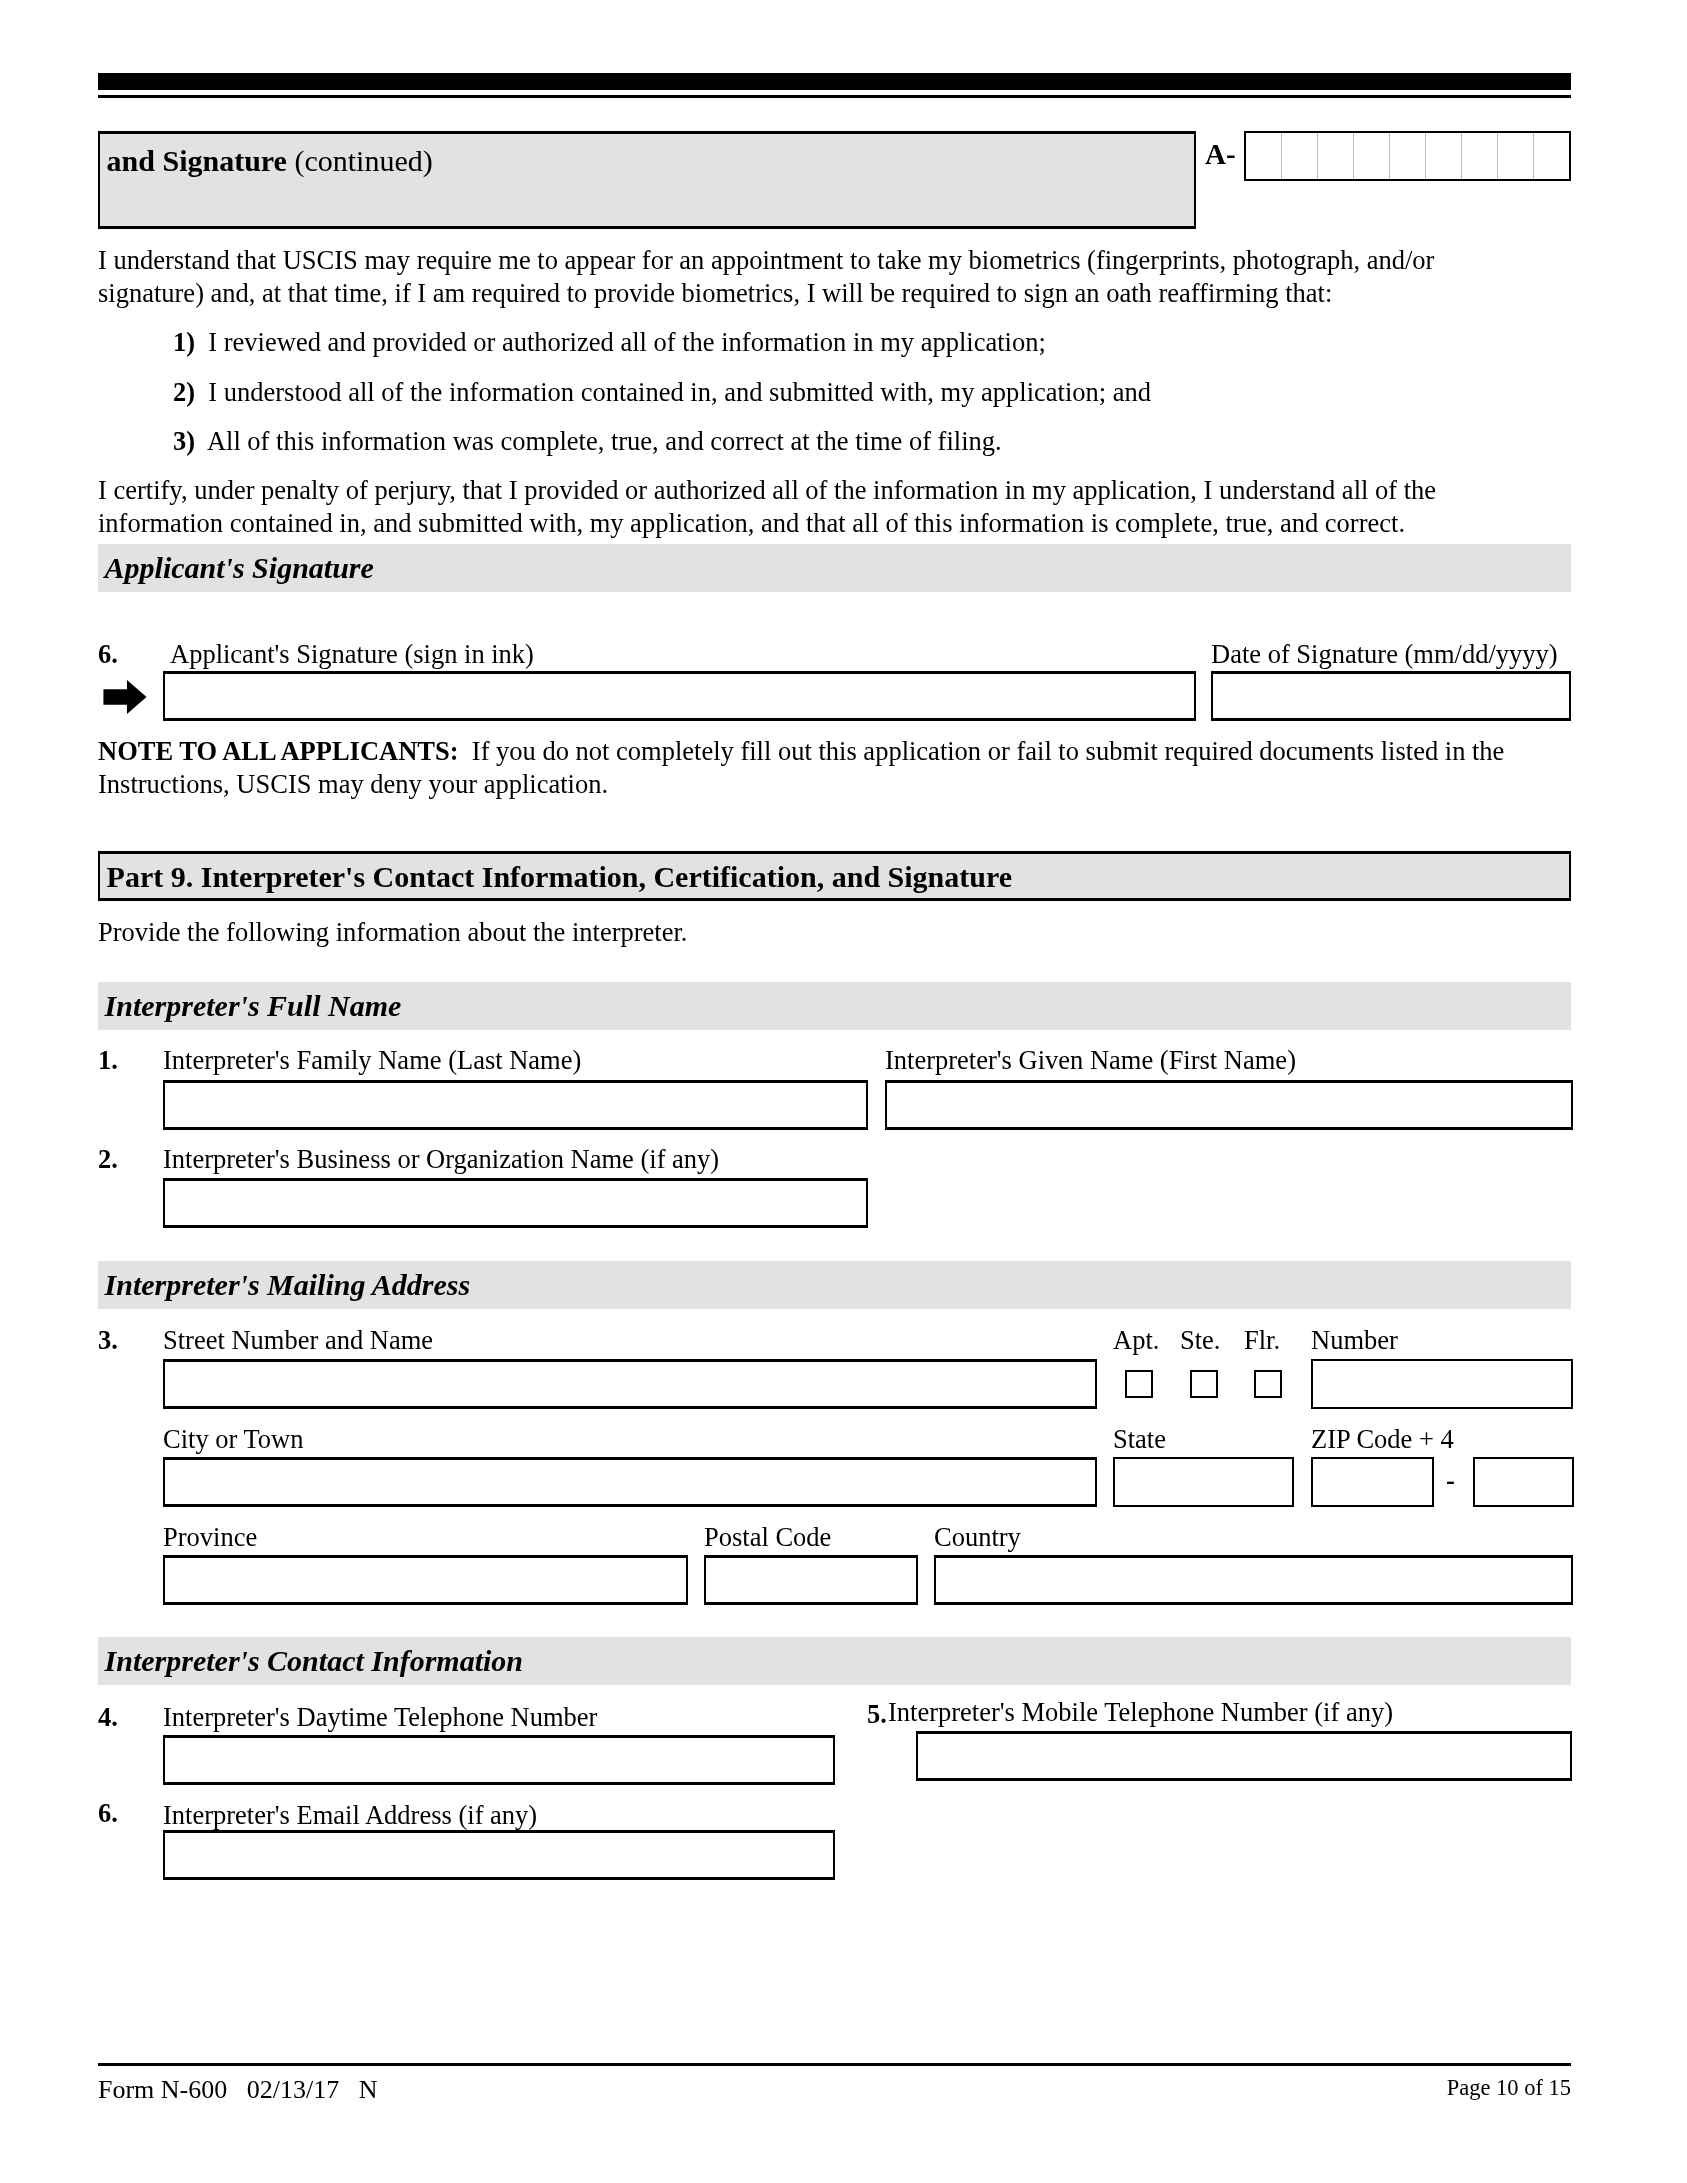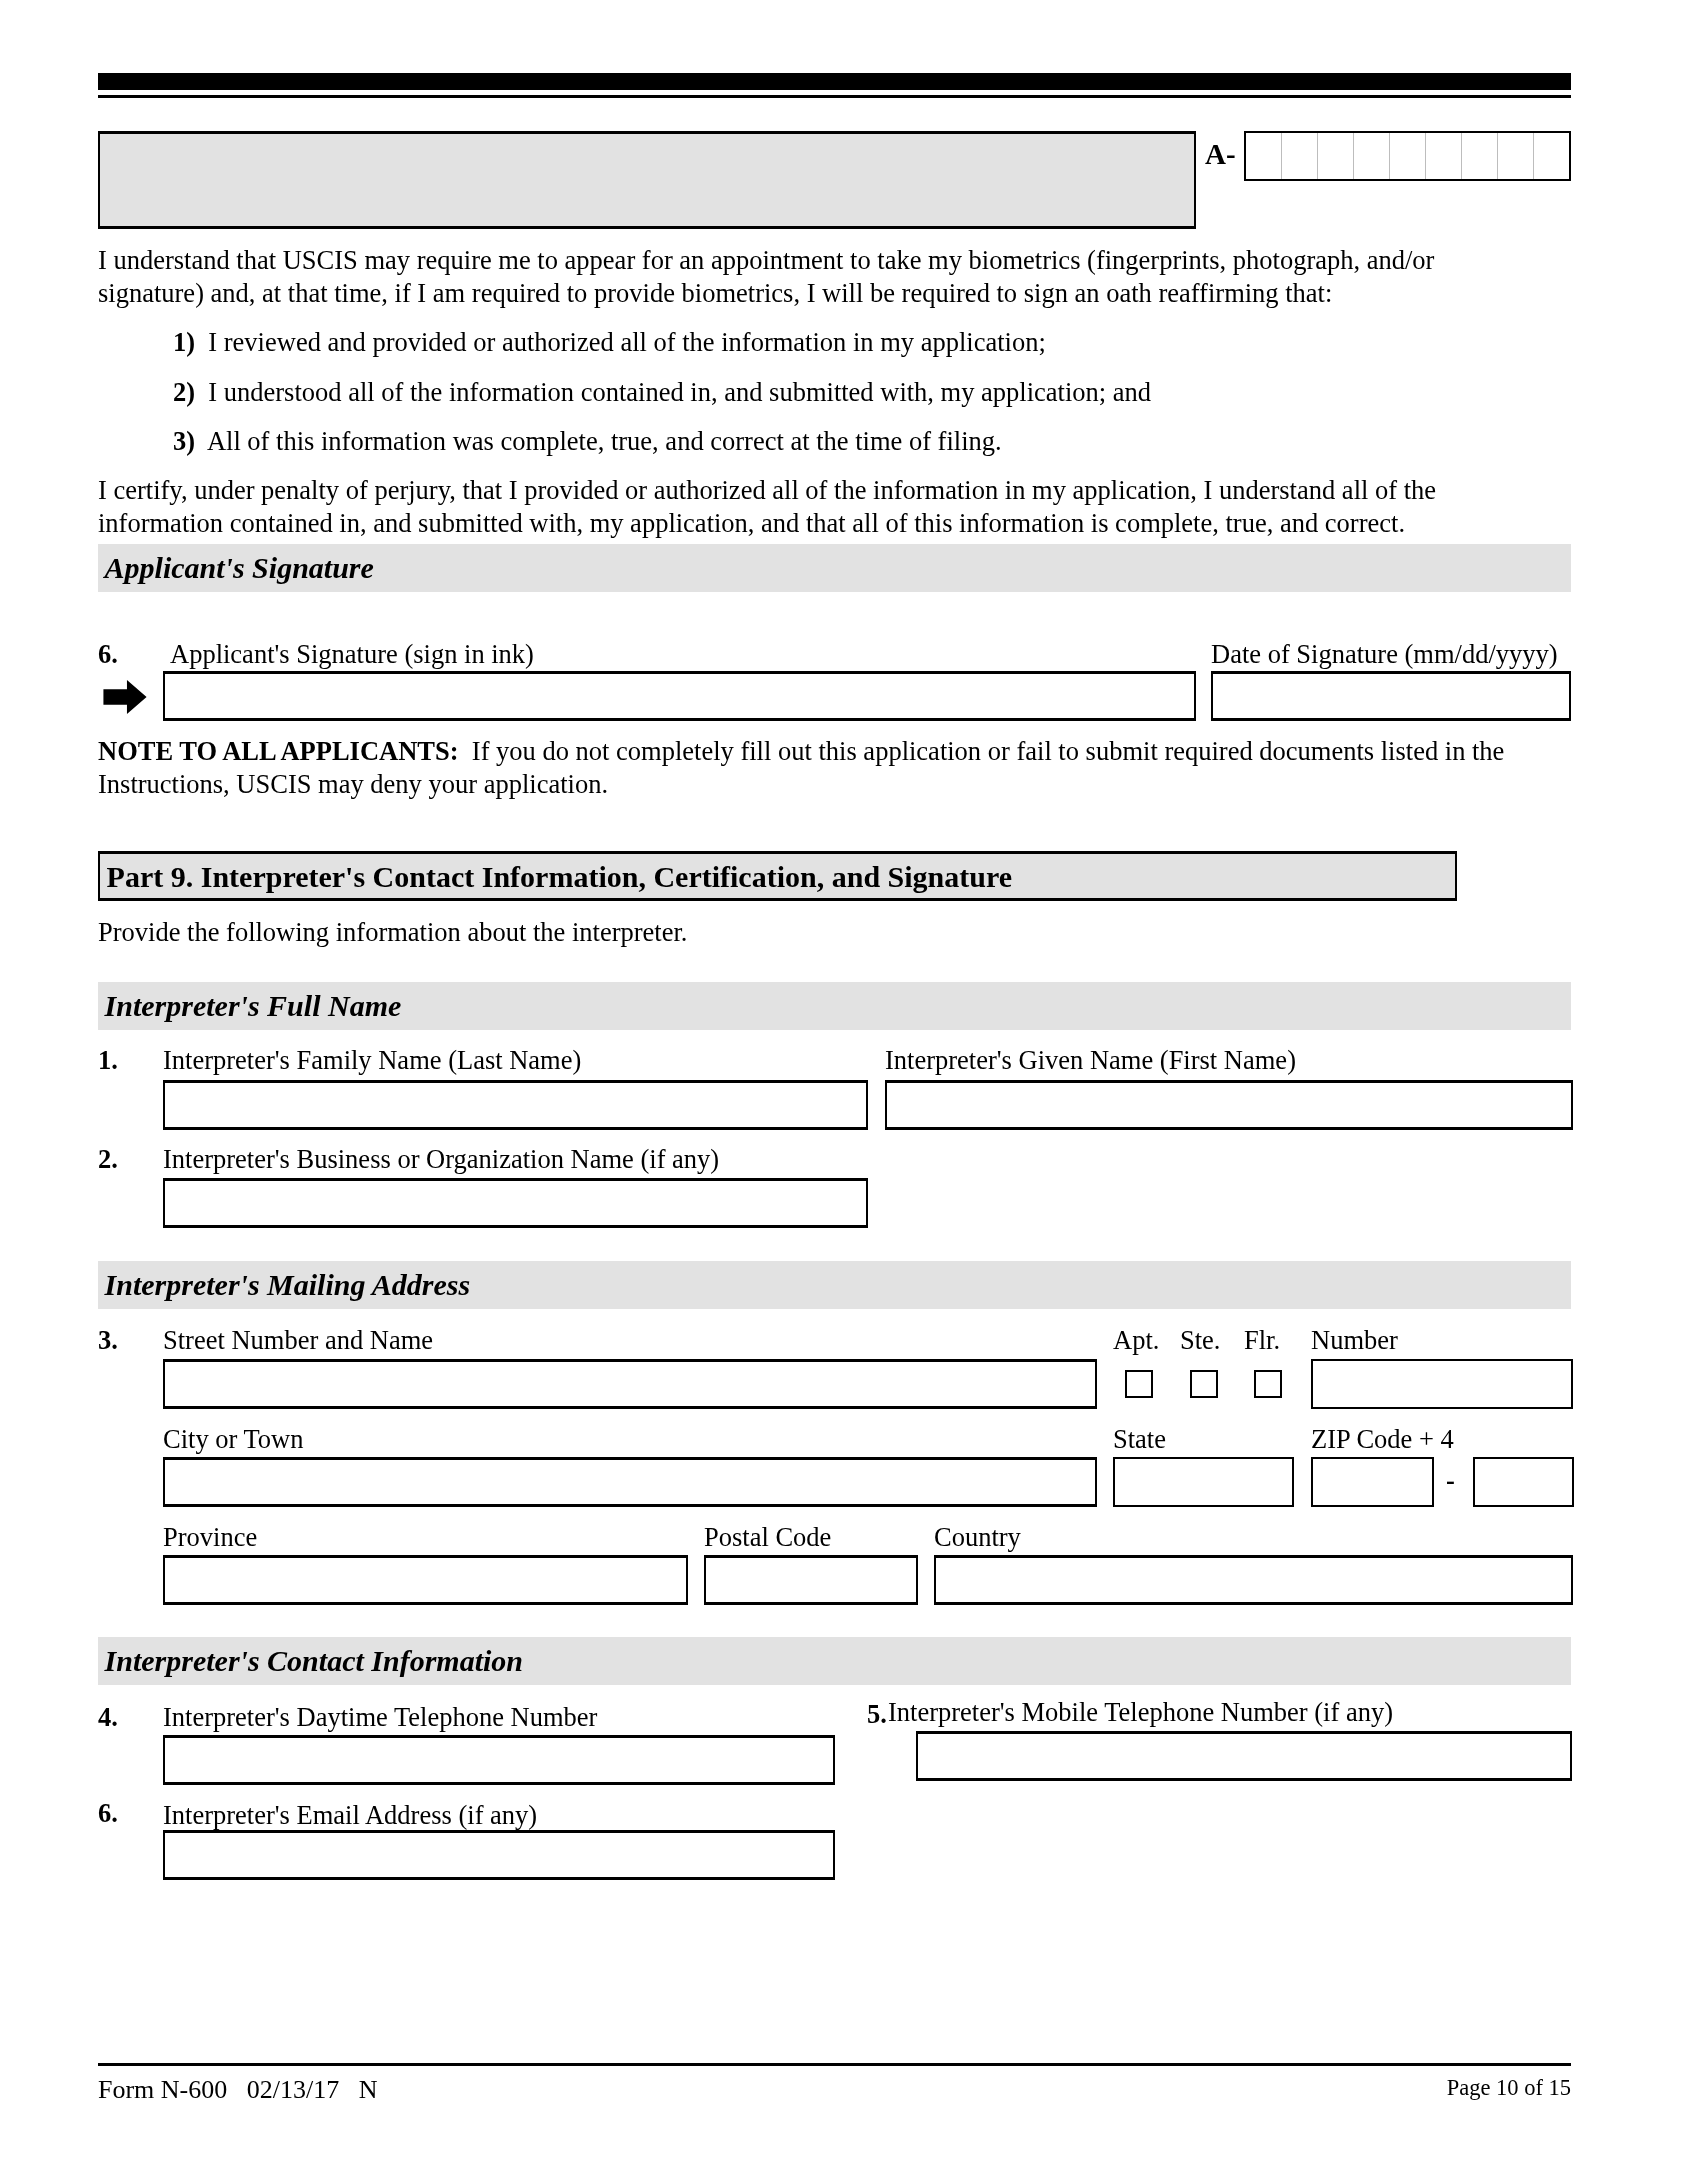--- a/index.html
+++ b/index.html
@@ -20,20 +20,21 @@
   .cells div { flex: 1; border-right: 1.3px solid #bdbdbd; }
   .cells div:last-child { border-right: none; }
 </style>
 </head>
 <body>
 
 <div class="abs" style="left:98px; top:73px; width:1473px; height:16.5px; background:#000;"></div>
 <div class="abs" style="left:98px; top:95px; width:1473px; height:3.3px; background:#000;"></div>
 
 <div class="partbox" style="left:98px; top:131px; width:1098px; height:98px; padding:6.6px 6.6px;">
+  <div class="title"><span>and Signature</span><span class="cont"> (continued)</span></div>
 </div>
 
 <div class="abs" style="left:1205px; top:138px; font-size:29px; font-weight:bold;">A-</div>
 <div class="box-thin" style="left:1244px; top:131px; width:327px; height:50px;">
   <div class="cells">
     <div></div>
       <div></div>
       <div></div>
       <div></div>
       <div></div>
@@ -75,21 +76,21 @@
   <polygon points="0,14 36,14 36,0 66,26 36,52 36,38 0,38" fill="#000"></polygon>
 </svg>
 <div class="box" style="left:163px; top:671px; width:1033px; height:50px;"></div>
 <div class="box" style="left:1211px; top:671px; width:360px; height:50px;"></div>
 
 <div class="abs txt" style="left:98px; top:736px;">
   <span style="font-weight:bold;">NOTE TO ALL APPLICANTS:</span><span style="white-space:pre;">  If you do not completely fill out this application or fail to submit required documents listed in the</span>
 </div>
 <div class="abs txt" style="left:98px; top:769px;">Instructions, USCIS may deny your application.</div>
 
-<div class="partbox" style="left:98px; top:851px; width:1359px; height:50px; padding:3.3px 6.6px;">
+<div class="partbox" style="left:98px; top:851px; width:1473px; height:50px; padding:3.3px 6.6px;">
   <div class="title">Part 9.  Interpreter's Contact Information, Certification, and Signature</div>
 </div>
 <div class="abs txt" style="left:98px; top:917px;">Provide the following information about the interpreter.</div>
 
 <div class="band" style="top:982px;">
   <span>Interpreter's Full Name</span>
 </div>
 
 <div class="abs txt num" style="left:98px; top:1045px;">1.</div>
 <div class="abs txt" style="left:163px; top:1045px;">Interpreter's Family Name (Last Name)</div>

